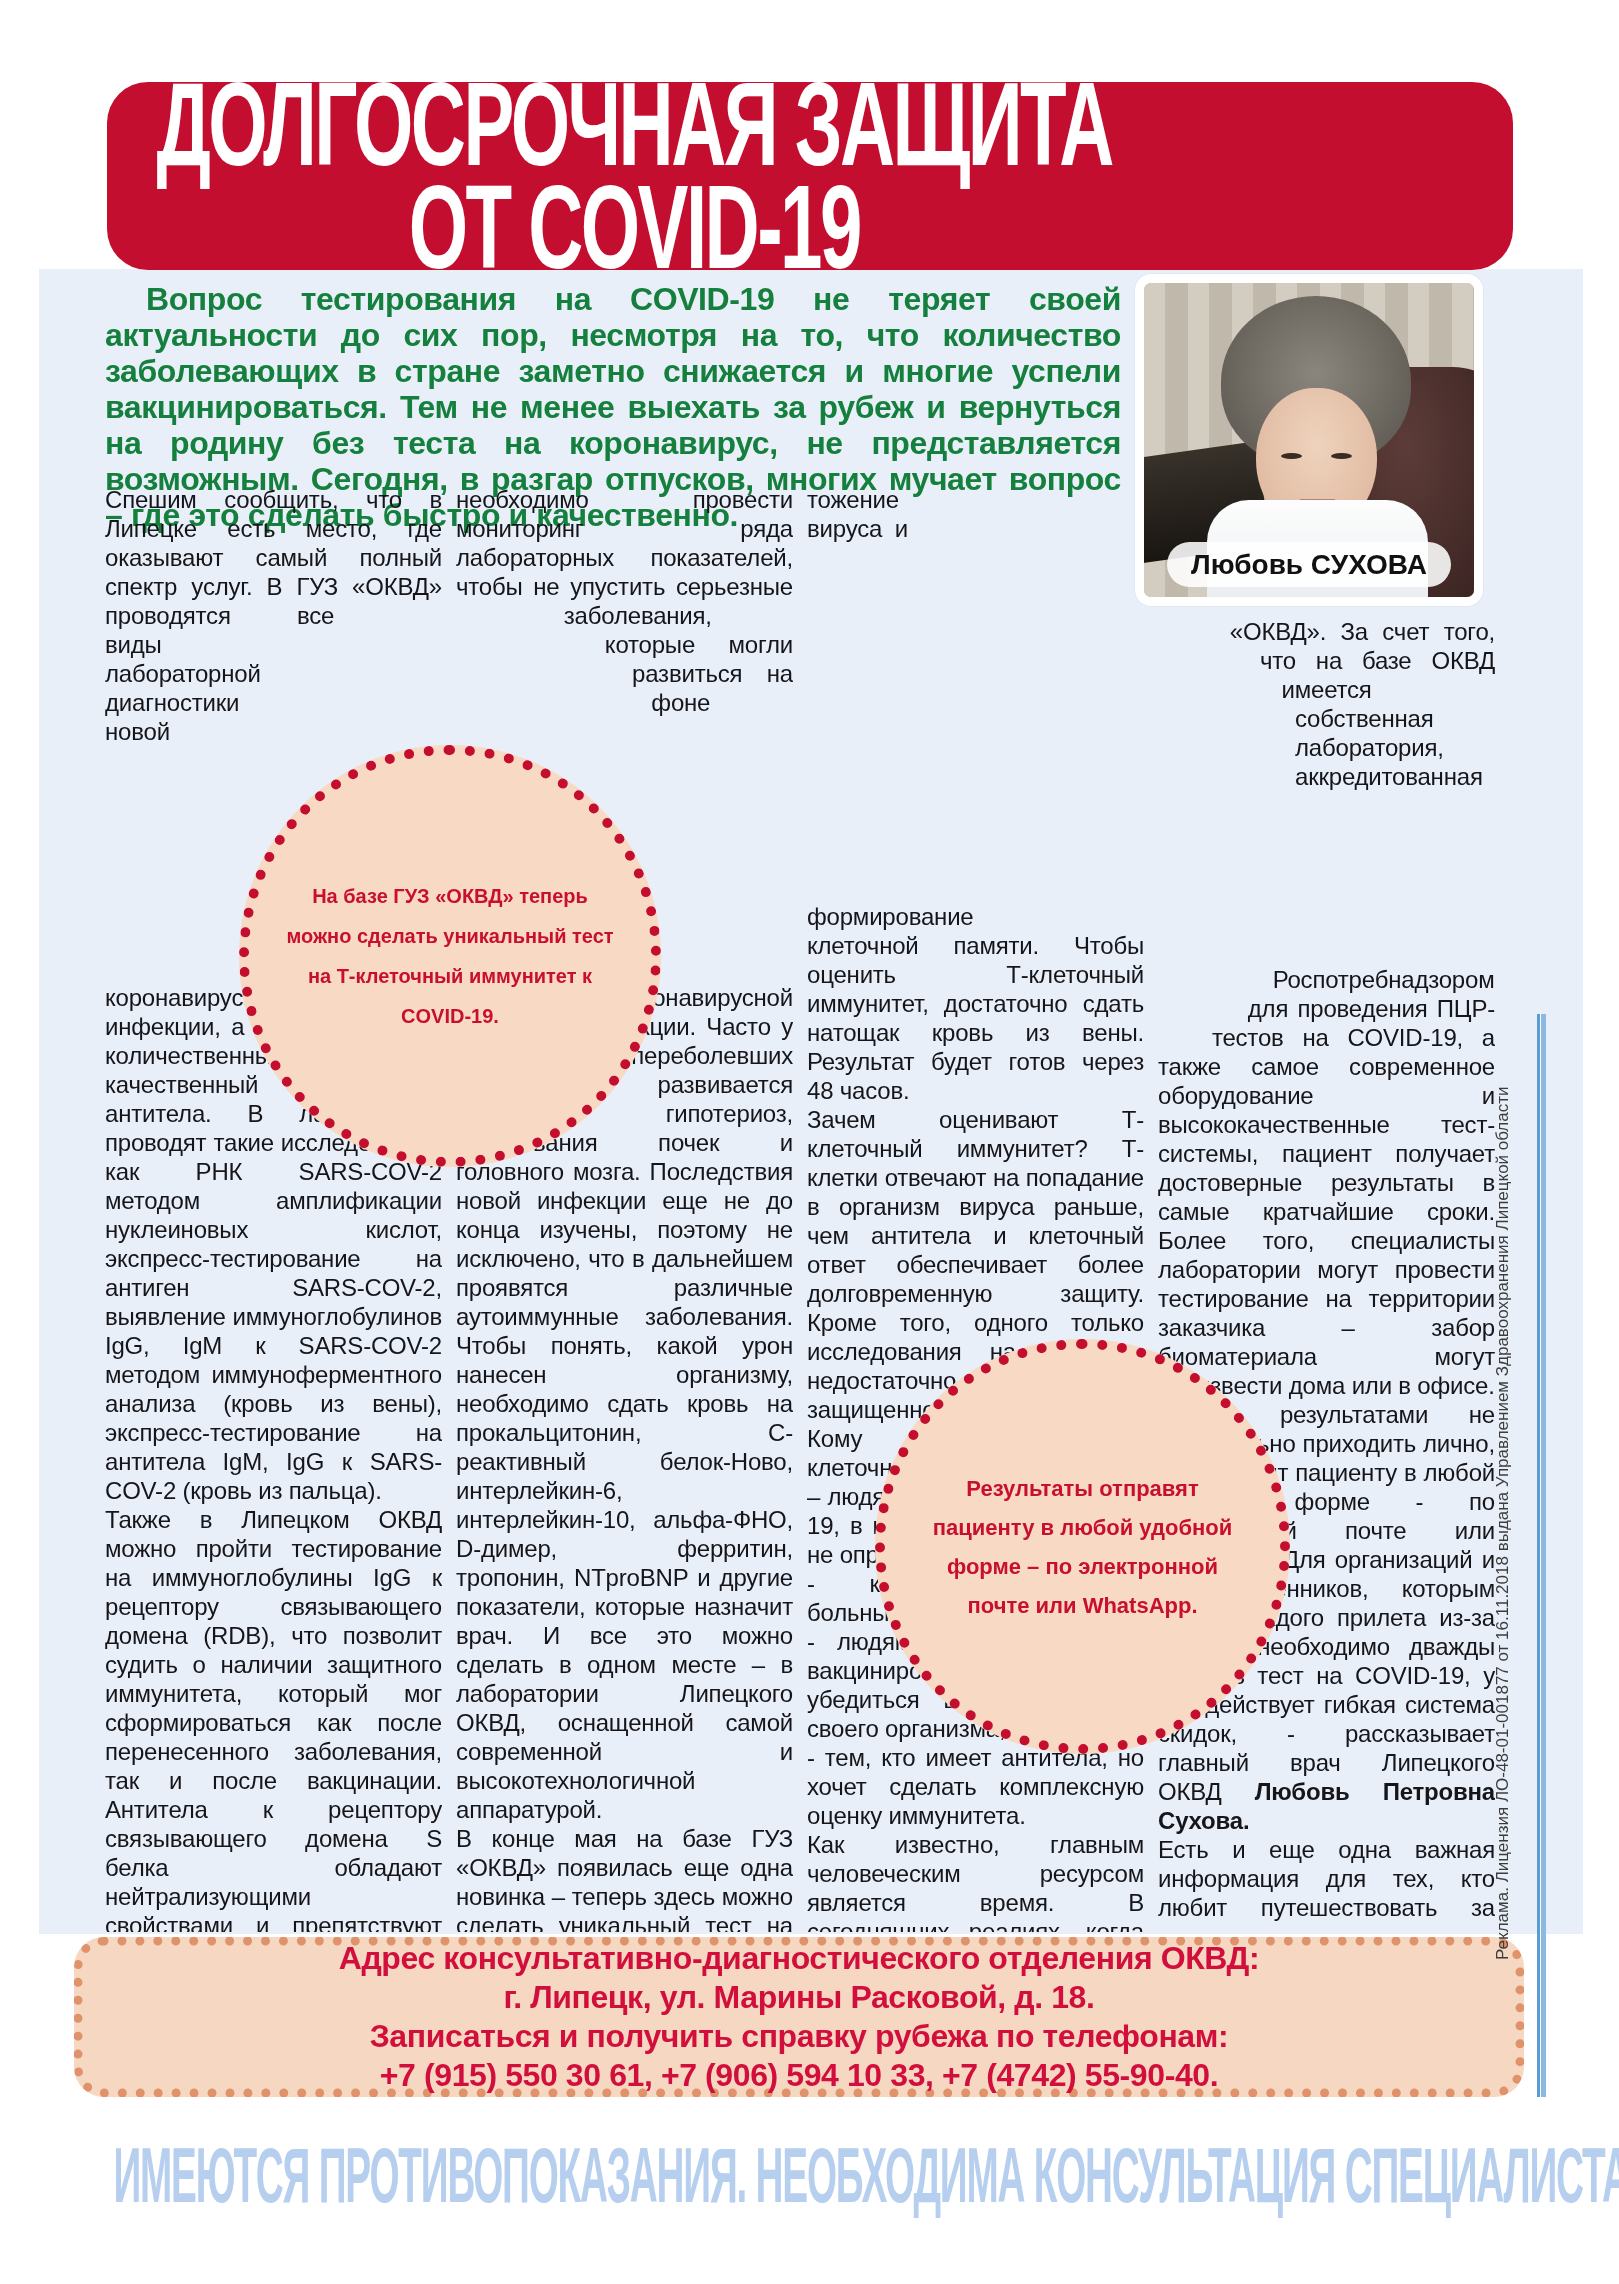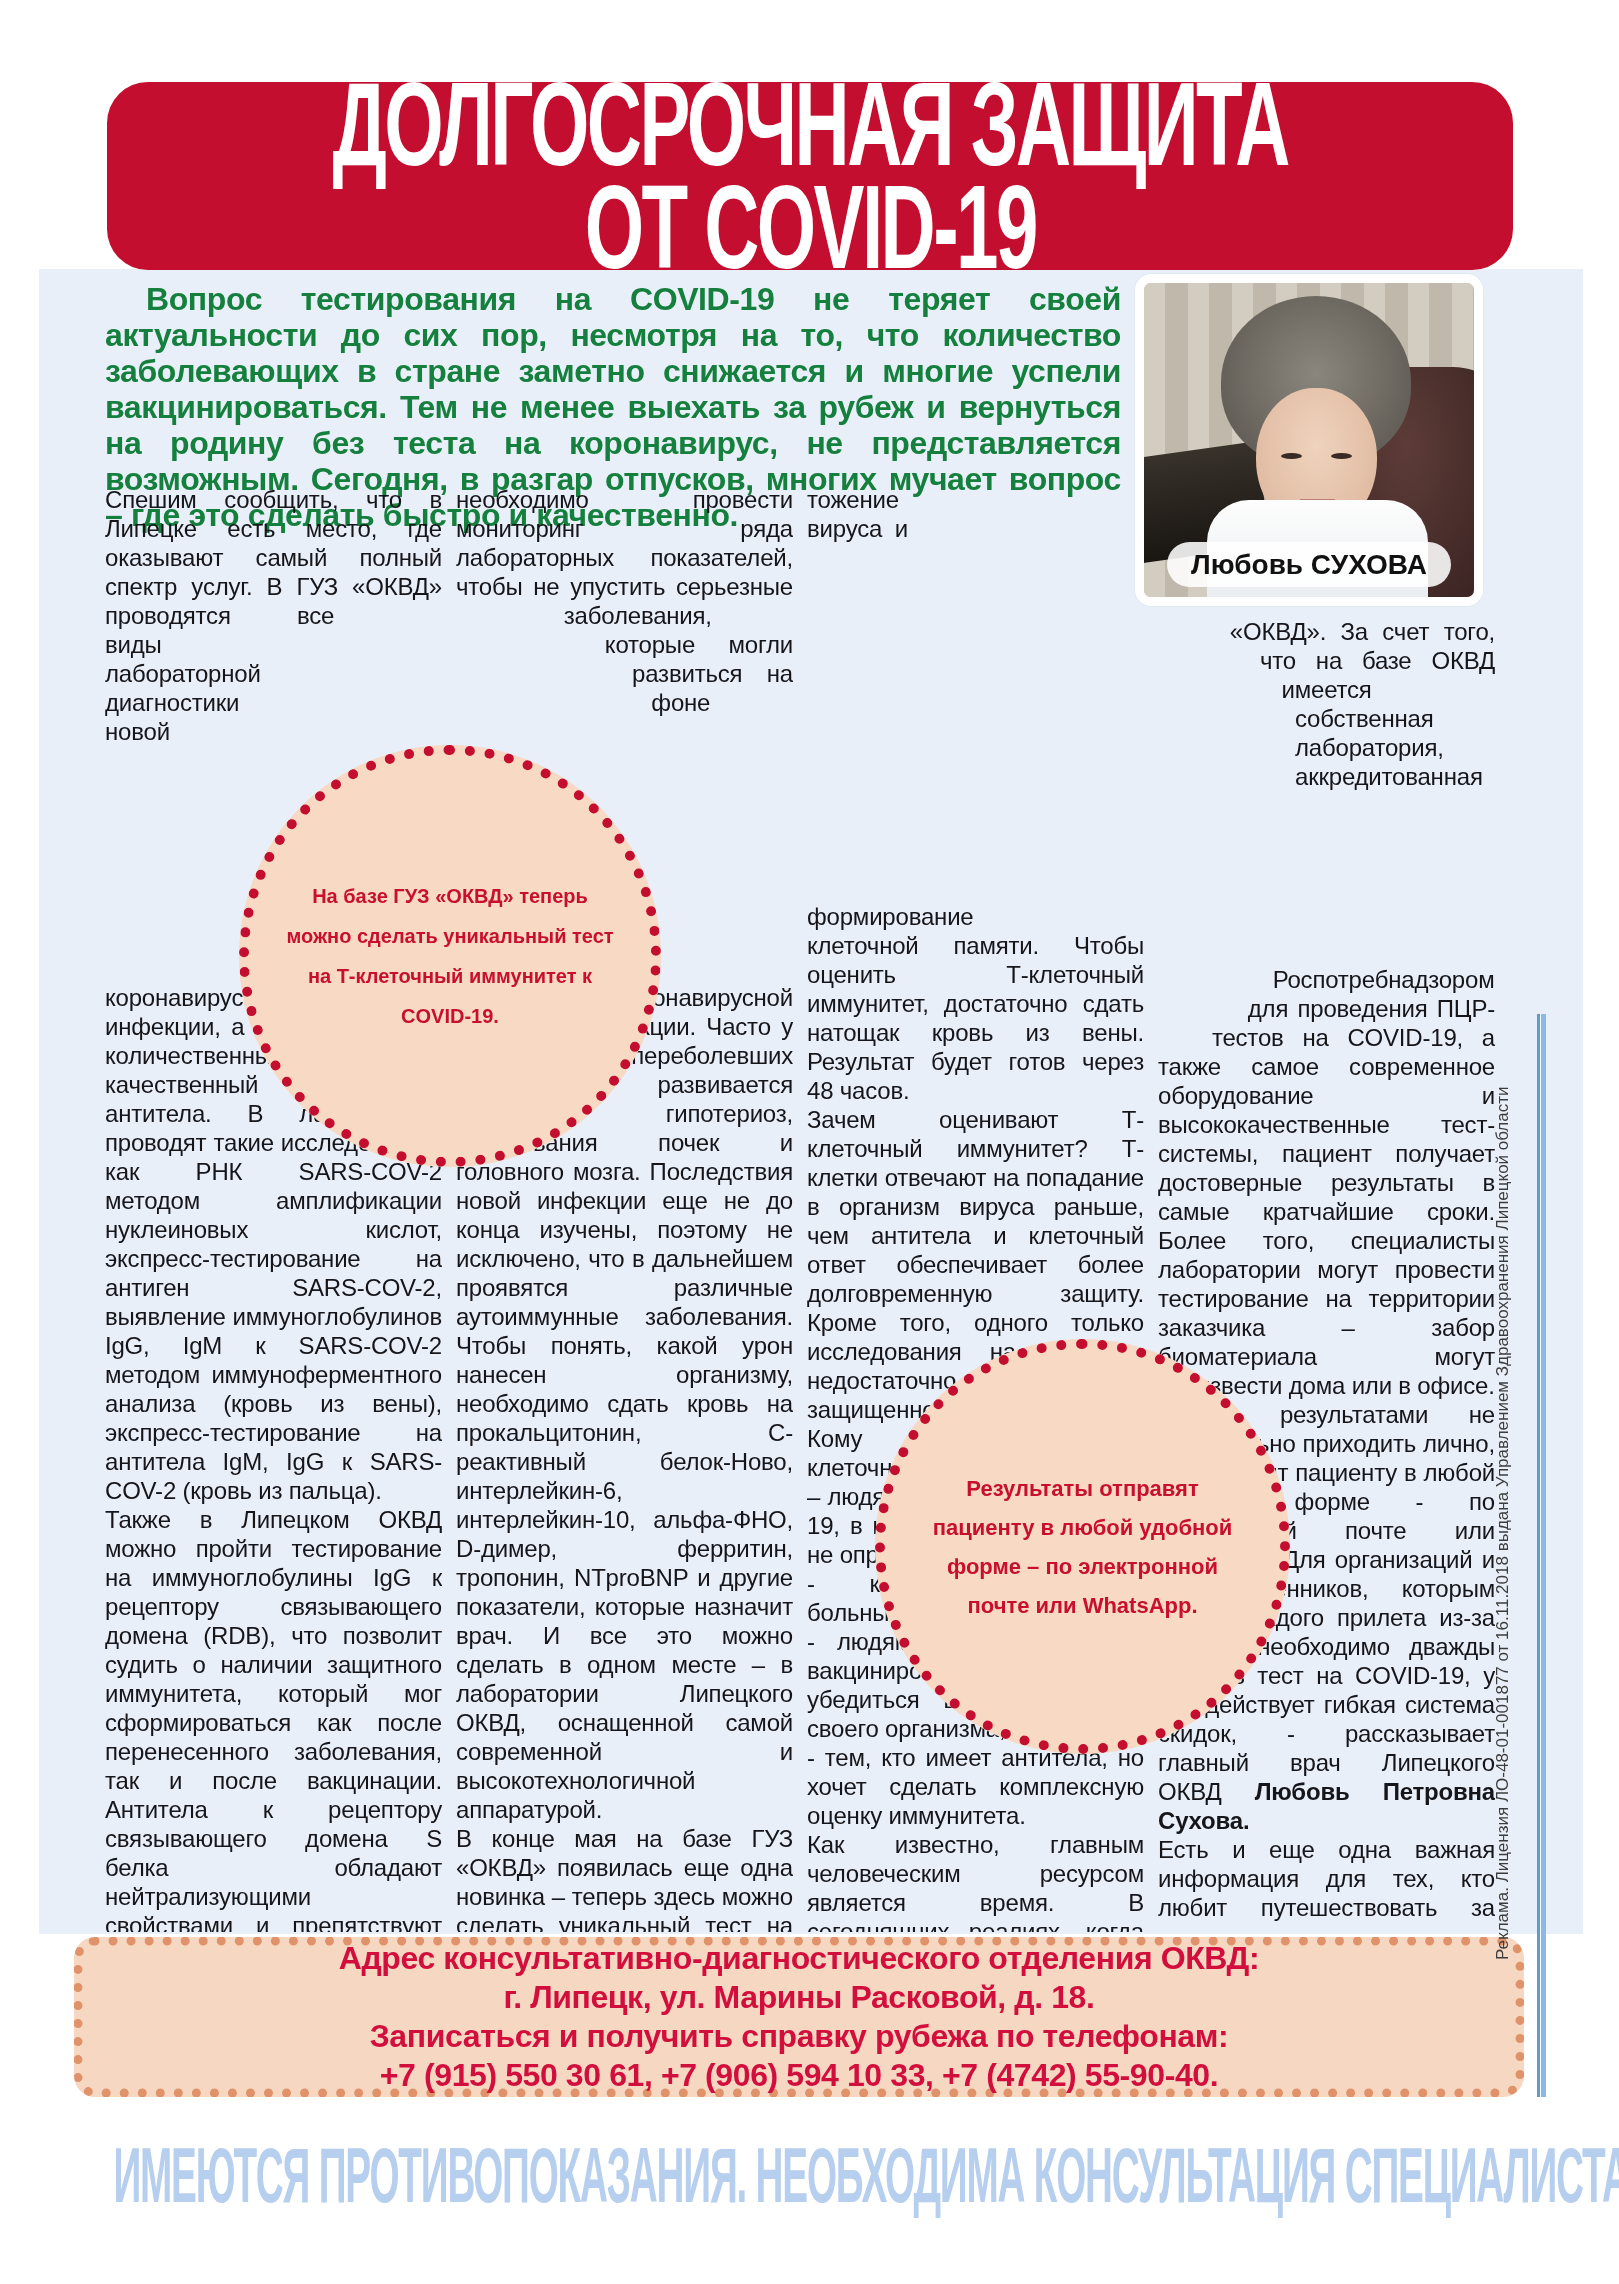--- a/index.html
+++ b/index.html
@@ -14,21 +14,21 @@
     --text_dark:#15151a;
   }
   *{margin:0;padding:0;box-sizing:border-box;}
   html,body{background:#ffffff;}
   body{font-family:"Liberation Sans", sans-serif;}
   .page{position:relative;width:1620px;height:2284px;background:#fff;overflow:hidden;}
 
   .content-bg{position:absolute;left:39px;top:269px;width:1544px;height:1665px;background:var(--body_bg,#e9eff8);}
 
   
-  .banner{position:absolute;left:107px;top:82px;width:1406px;height:188px;background:var(--accent_red,#c30e2f);border-radius:41px;display:flex;align-items:center;justify-content:center;}
+  .banner{position:absolute;left:107px;top:82px;width:1406px;height:188px;background:var(--accent_red,#c30e2f);border-radius:41px;display:flex;align-items:center;padding-left:8px;}
   .banner-text{color:#fff;font-weight:700;text-align:center;line-height:73px;font-size:83px;letter-spacing:-2.8px;transform:scale(0.92,1.42);transform-origin:center center;white-space:nowrap;}
   .banner-text span{display:block;}
 
   
   .intro{position:absolute;left:105px;top:281px;width:1016px;height:204px;font-size:32px;line-height:36px;font-weight:700;color:#15803d;text-align:justify;text-indent:41px;letter-spacing:-0.4px;}
 
   
   .photo{position:absolute;left:1135px;top:274px;width:348px;height:332px;border:9.1px solid #fff;border-radius:16px;overflow:hidden;background:#c9c2b5;box-shadow:0 0 0 0.7px #dfe6f0;}
   .photo .curtain{position:absolute;inset:0;background:repeating-linear-gradient(90deg,#d3ccc0 0 21px,#c0b8aa 21px 44px);}
   .photo .chair{position:absolute;right:-42px;top:84px;width:183px;height:267px;background:radial-gradient(ellipse at 40% 30%,#5d3c38,#3c2523 70%);border-radius:63px 63px 14px 14px;}
@@ -52,21 +52,21 @@
   .cut1l{float:left;width:211px;height:422px;margin-top:260px;shape-outside:ellipse(211px 211px at 0% 50%);shape-margin:12.7px;}
   .cut2r{float:right;width:271px;height:422px;margin-top:854px;shape-outside:circle(222px at 211px 211px);shape-margin:11.2px;}
   .cut2l{float:left;width:137px;height:422px;margin-top:722px;shape-outside:circle(222px at -74px 211px);shape-margin:11.2px;}
 
   
   .callout{position:absolute;border-radius:50%;background:var(--callout_bg,#f8d9c4);border:10.5px dotted var(--accent_red,#c30e2f);display:flex;align-items:center;justify-content:center;text-align:center;color:var(--callout_text,#c8102e);font-weight:700;}
   .callout-1{left:239px;top:745px;width:422px;height:422px;font-size:20px;line-height:40px;padding:28px;}
   .callout-2{left:875px;top:1339px;width:415px;height:415px;font-size:22px;line-height:39px;padding:29.5px;}
 
   
-  .addr{position:absolute;left:74px;top:1937px;width:1450px;height:160px;background:var(--addr_bg,#f6d7c2);border:9.1px dotted var(--addr_border,#e0926a);border-radius:21px;display:flex;flex-direction:column;align-items:center;justify-content:center;color:var(--addr_text,#d20f3c);font-weight:700;font-size:32px;line-height:39px;text-align:center;letter-spacing:-0.4px;}
+  .addr{position:absolute;left:74px;top:1937px;width:1450px;height:160px;background:var(--addr_bg,#f6d7c2);border:9.1px dotted var(--addr_border,#e0926a);border-radius:30px;display:flex;flex-direction:column;align-items:center;justify-content:center;color:var(--addr_text,#d20f3c);font-weight:700;font-size:32px;line-height:39px;text-align:center;letter-spacing:-0.4px;}
 
   
   .disclaimer{position:absolute;left:0;top:2131px;width:1620px;text-align:center;color:var(--disclaimer_blue,#b7cfee);font-weight:700;font-size:45px;white-space:nowrap;letter-spacing:-1.4px;transform:scale(0.86,1.72);transform-origin:center top;}
 
   
   .license{position:absolute;left:1493px;top:1257px;height:703px;writing-mode:vertical-rl;transform:rotate(180deg);font-size:17px;color:#3c3c3c;white-space:nowrap;}
   .blue-stripe{position:absolute;left:1537px;top:1014px;width:9.1px;height:1083px;background:linear-gradient(90deg,#5e9bd0 0 2.8px,#ffffff 2.8px 4.2px,#8ab9e2 4.2px 9.1px);}
 </style>
 </head>
 <body>

